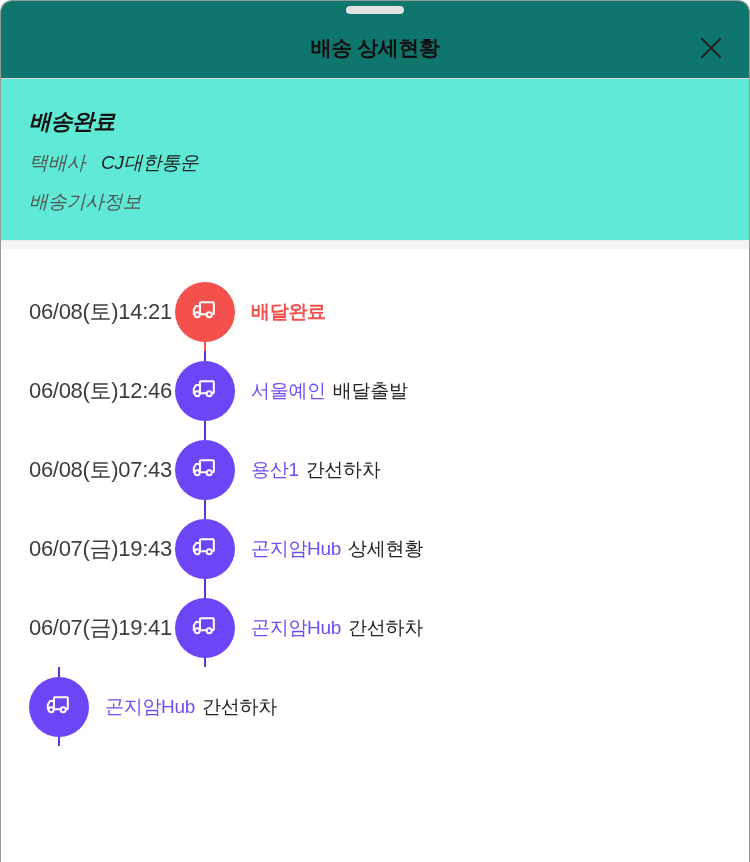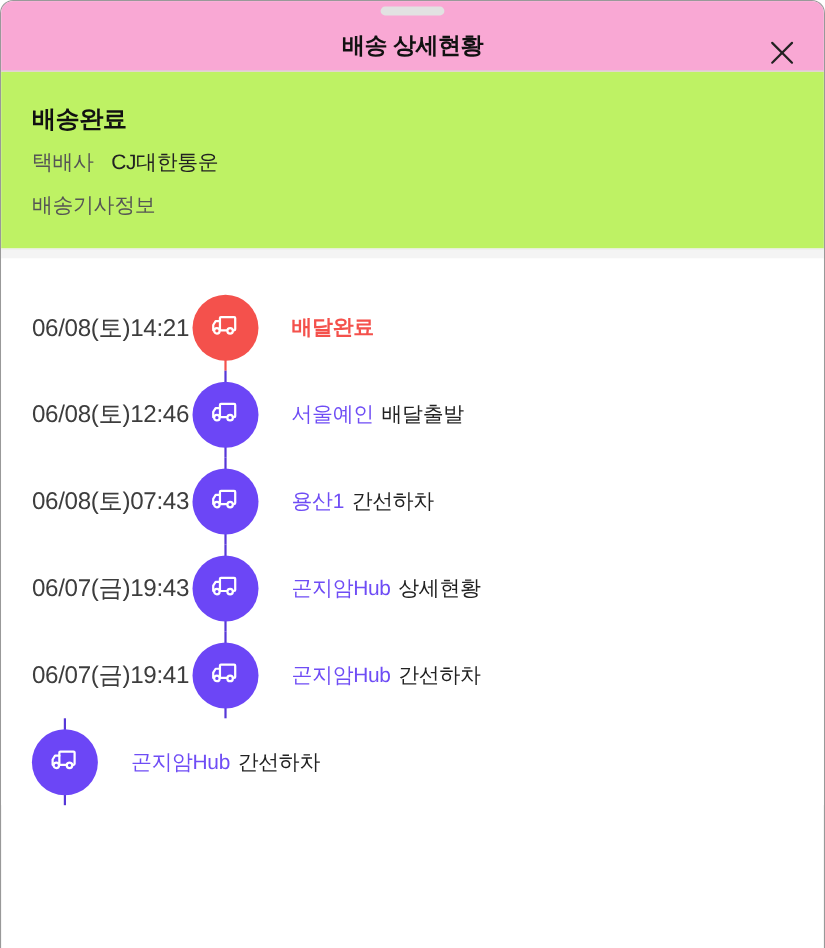--- a/index.html
+++ b/index.html
@@ -17,38 +17,39 @@
     border-radius: 12px 12px 0 0;
     overflow: hidden;
   }
   .grabber {
     position: absolute; top: 5px; left: 50%; transform: translateX(-50%);
     width: 58px; height: 8px; border-radius: 4px; background: #e2e2e2;
     z-index: 5;
   }
   .sheet-header {
     position: relative;
-    height: 64px;
+    height: 78px;
     padding-top: 16px;
     display: flex; align-items: center; justify-content: center;
     border-bottom: 1px solid #d9d9d9;
-    background: #f9a8d4;
+    background: #0f766e;
   }
   .sheet-title {
     font-size: 21px; font-weight: 700; color: #111; letter-spacing: -0.5px;
   }
   .close-btn {
     position: absolute; right: 24px; top: 33px;
     width: 28px; height: 28px;
     background: none; border: none; padding: 0; cursor: pointer;
     display: flex; align-items: center; justify-content: center;
   }
   .summary {
     padding: 30px 28px 26px 28px;
-    background: #bef264;
+    background: #5eead4;
+    font-style: italic;
   }
   .summary-status {
     margin: 0 0 16px 0;
     font-size: 22px; font-weight: 700; color: #111; letter-spacing: -0.5px;
     line-height: 26px;
   }
   .field-row {
     font-size: 19px; line-height: 24px; margin-bottom: 15px; letter-spacing: -0.3px;
   }
   .field-label { color: #555; margin-right: 16px; }
@@ -79,21 +80,21 @@
   .t-line.bottom { bottom: 0; height: 11px; }
   .t-row.first .t-line.bottom { background: var(--danger); }
   .t-circle {
     position: relative; z-index: 1;
     width: 60px; height: 60px; border-radius: 50%;
     background: var(--primary); color: var(--primary);
     display: flex; align-items: center; justify-content: center;
   }
   .t-row.first .t-circle { background: var(--danger); color: var(--danger); }
   .t-text {
-    margin-left: 30px; font-size: 19px; font-weight: 500; color: #222;
+    margin-left: 16px; font-size: 19px; font-weight: 500; color: #222;
     letter-spacing: -0.3px; white-space: nowrap;
   }
   .t-loc { color: var(--loctext); margin-right: 7px; }
   .t-row.first .t-status { color: var(--danger); font-weight: 700; }
 </style>
 </head>
 <body>
 
 <div class="sheet">
 

